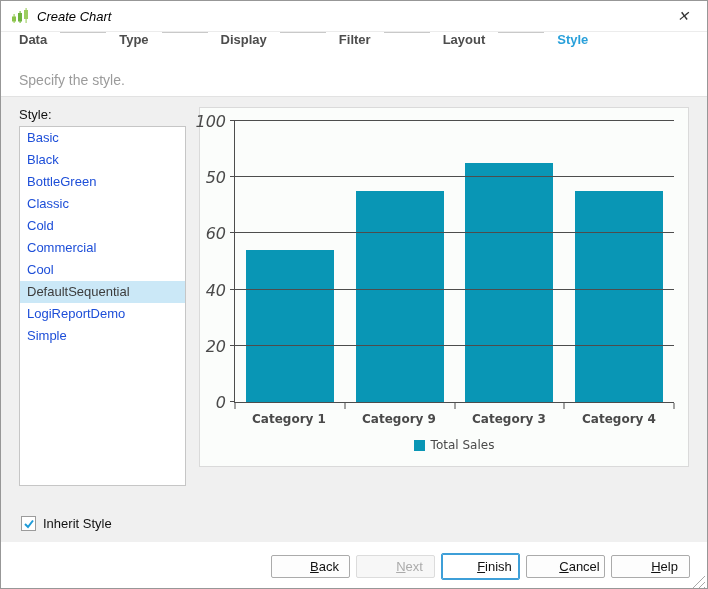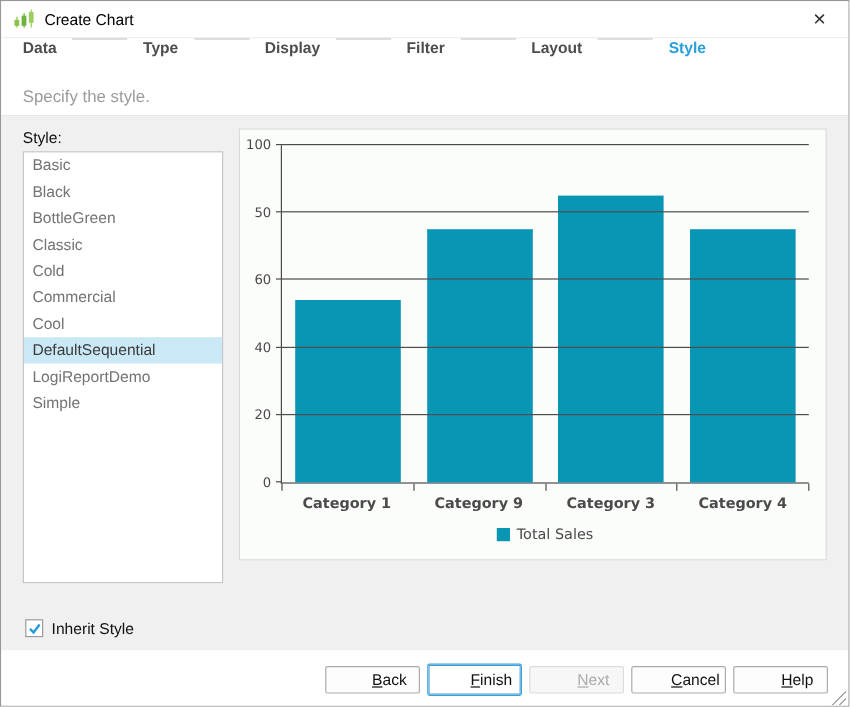--- a/index.html
+++ b/index.html
@@ -4,21 +4,21 @@
 <style>
   * { margin:0; padding:0; box-sizing:border-box; }
   html,body { width:708px; height:589px; }
   body { font-family:"Liberation Sans", sans-serif; font-size:13px; color:#1a1a1a; }
 
   .dialog { position:relative; width:708px; height:589px; background:#fff;
             border:1px solid #979797; overflow:hidden; }
 
   
   .titlebar { height:30px; display:flex; align-items:center; padding:15px 10px;
-              border-bottom:1px solid #ececec; background:#fff; }
+              border-bottom:1px solid #ececec; background:#fff;font-style:italic; }
   .app-icon { width:18px; height:18px; margin-right:8px; flex:0 0 auto; }
   .title { font-size:13px; color:#000; }
   .close-btn { margin-left:auto; width:28px; height:28px; display:flex;
                align-items:center; justify-content:center; font-size:14px;
                color:#333; cursor:pointer; }
 
   
   .steps { height:33px; display:flex; align-items:flex-start; padding:0 18px; background:#fff; }
   .step { font-weight:bold; color:#4d4d4d; white-space:nowrap; }
   .step.active { color:#29a0da; }
@@ -30,34 +30,34 @@
 
   
   .content { height:445px; background:#f0f0f0; padding:10px 18px 0 18px; }
   .panel-label { font-size:13px; color:#111; margin-bottom:4px; }
   .panels { display:flex; gap:13px; }
   .left-col { width:167px; }
   .right-col { flex:1; }
 
   .listbox { width:167px; height:360px; background:#fff; border:1px solid #c6c6c6;
              overflow:hidden; }
-  .list-item { height:22px; line-height:22px; padding:0 7px; color:#737373;
+  .list-item { height:22px; line-height:22px; padding:0 7px; color:#1d4ed8;
                cursor:default; white-space:nowrap; }
   .list-item.selected { background:#cbe8f7; color:#3c3c3c; }
 
   .preview-box { height:360px; background:#fbfdfb; border:1px solid #dadada;
                  padding:13px 14px 0 34px; }
 
   
   .plot { position:relative; height:282px; border-left:1px solid #4d4d4d;
           border-bottom:1px solid #4d4d4d; font-family:"DejaVu Sans", sans-serif; }
   .gridline { position:absolute; left:0; right:0; height:1px; background:#4d4d4d; }
   .ytick { position:absolute; left:-5px; width:5px; height:1px; background:#4d4d4d; }
   .ylabel { position:absolute; right:calc(100% + 9px); transform:translateY(50%);
-            font-size:11px; color:#4a4a4a; }
+            font-size:16px; color:#4a4a4a;font-style:italic; }
   .xtick { position:absolute; bottom:-7px; width:1px; height:6px; background:#4d4d4d;
            transform:translateX(-0.5px); }
   .bars { position:absolute; left:0; right:0; top:0; bottom:0; display:flex;
           align-items:flex-end; }
   .slot { flex:1; display:flex; justify-content:center; align-items:flex-end; height:100%; }
   .bar { width:80%; }
   .xlabels { display:flex; margin-top:9px; font-family:"DejaVu Sans", sans-serif; }
   .xlabel { flex:1; text-align:center; font-size:12px; font-weight:600; color:#4a4a4a; }
   .legend { display:flex; align-items:center; justify-content:center; margin-top:12px;
             font-family:"DejaVu Sans", sans-serif; font-size:12px; color:#4a4a4a; }
@@ -195,20 +195,20 @@
         <svg viewBox="0 0 12 12">
           <path d="M2 6 L5 9 L10 2.5" fill="none" stroke="#1e9bd8" stroke-width="2"></path>
         </svg>
       </span>
       <span class="checkbox-label">Inherit Style</span>
     </div>
   </div>
 
   <div class="footer">
     <button class="btn"><u>B</u><span>ack</span></button>
+    <button class="btn disabled" disabled=""><u>N</u><span>ext</span></button>
     <button class="btn default"><u>F</u><span>inish</span></button>
-    <button class="btn disabled" disabled=""><u>N</u><span>ext</span></button>
     <button class="btn"><u>C</u><span>ancel</span></button>
     <button class="btn"><u>H</u><span>elp</span></button>
     <div class="grip"></div>
   </div>
 
 </div>
 
 </body></html>

